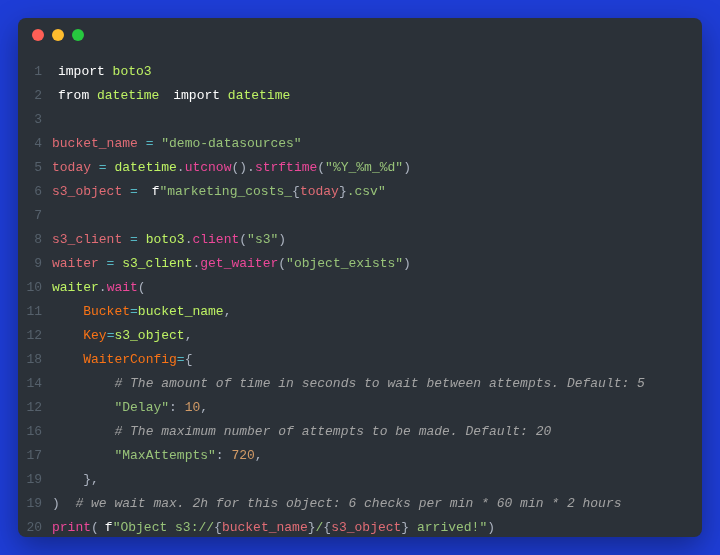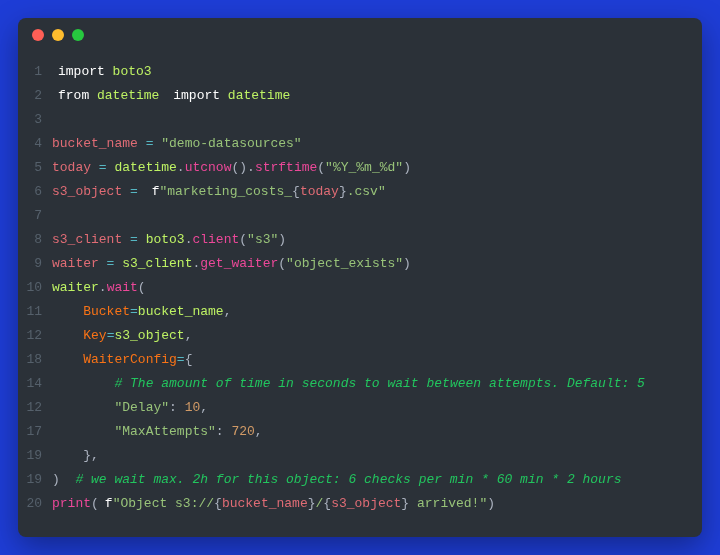--- a/index.html
+++ b/index.html
@@ -63,21 +63,21 @@
     flex: 1;
   }
   .tok-kw { color: #ffffff; margin-left: 6px; }
   .tok-id { color: #e06c75; }
   .tok-fn { color: #ec4899; text-align: center; }
   .tok-str { color: #98c379; }
   .tok-num { color: #d19a66; }
   .tok-op { color: #56b6c2; }
   .tok-punc { color: #abb2bf; }
   .tok-default { color: #bef264; }
-  .tok-comment { color: #22c55e; font-style: italic; }
+  .tok-comment { color: #a3a3a3; font-style: italic; }
   .tok-prop { color: #f97316; }
 </style>
 </head>
 <body>
 
 <div class="window">
   <div class="titlebar">
     <div class="dot red"></div>
     <div class="dot yellow"></div>
     <div class="dot green"></div>
@@ -91,18 +91,19 @@
       <div class="line"><span class="gutter">6</span><span class="code"><span class="tok-id">s3_object </span><span class="tok-op">= </span><span class="tok-kw">f</span><span class="tok-str">"marketing_costs_</span><span class="tok-punc">{</span><span class="tok-id">today</span><span class="tok-punc">}</span><span class="tok-str">.csv"</span></span></div>
       <div class="line"><span class="gutter">7</span><span class="code"></span></div>
       <div class="line"><span class="gutter">8</span><span class="code"><span class="tok-id">s3_client </span><span class="tok-op">= </span><span class="tok-default">boto3</span><span class="tok-punc">.</span><span class="tok-fn">client</span><span class="tok-punc">(</span><span class="tok-str">"s3"</span><span class="tok-punc">)</span></span></div>
       <div class="line"><span class="gutter">9</span><span class="code"><span class="tok-id">waiter </span><span class="tok-op">= </span><span class="tok-default">s3_client</span><span class="tok-punc">.</span><span class="tok-fn">get_waiter</span><span class="tok-punc">(</span><span class="tok-str">"object_exists"</span><span class="tok-punc">)</span></span></div>
       <div class="line"><span class="gutter">10</span><span class="code"><span class="tok-default">waiter</span><span class="tok-punc">.</span><span class="tok-fn">wait</span><span class="tok-punc">(</span></span></div>
       <div class="line"><span class="gutter">11</span><span class="code"><span class="tok-default">    </span><span class="tok-prop">Bucket</span><span class="tok-op">=</span><span class="tok-default">bucket_name</span><span class="tok-punc">,</span></span></div>
       <div class="line"><span class="gutter">12</span><span class="code"><span class="tok-default">    </span><span class="tok-prop">Key</span><span class="tok-op">=</span><span class="tok-default">s3_object</span><span class="tok-punc">,</span></span></div>
       <div class="line"><span class="gutter">18</span><span class="code"><span class="tok-default">    </span><span class="tok-prop">WaiterConfig</span><span class="tok-op">=</span><span class="tok-punc">{</span></span></div>
       <div class="line"><span class="gutter">14</span><span class="code"><span class="tok-default">        </span><span class="tok-comment"># The amount of time in seconds to wait between attempts. Default: 5</span></span></div>
       <div class="line"><span class="gutter">12</span><span class="code"><span class="tok-default">        </span><span class="tok-str">"Delay"</span><span class="tok-punc">: </span><span class="tok-num">10</span><span class="tok-punc">,</span></span></div>
+      <div class="line"><span class="gutter">16</span><span class="code"><span class="tok-default">        </span><span class="tok-comment"># The maximum number of attempts to be made. Default: 20</span></span></div>
       <div class="line"><span class="gutter">17</span><span class="code"><span class="tok-default">        </span><span class="tok-str">"MaxAttempts"</span><span class="tok-punc">: </span><span class="tok-num">720</span><span class="tok-punc">,</span></span></div>
       <div class="line"><span class="gutter">19</span><span class="code"><span class="tok-punc">    },</span></span></div>
       <div class="line"><span class="gutter">19</span><span class="code"><span class="tok-punc">)  </span><span class="tok-comment"># we wait max. 2h for this object: 6 checks per min * 60 min * 2 hours</span></span></div>
       <div class="line"><span class="gutter">20</span><span class="code"><span class="tok-fn">print</span><span class="tok-punc">(</span><span class="tok-kw">f</span><span class="tok-str">"Object s3://</span><span class="tok-punc">{</span><span class="tok-id">bucket_name</span><span class="tok-punc">}</span><span class="tok-str">/</span><span class="tok-punc">{</span><span class="tok-id">s3_object</span><span class="tok-punc">}</span><span class="tok-str"> arrived!"</span><span class="tok-punc">)</span></span></div>
     </div>
 </div>
 
 </body></html>

